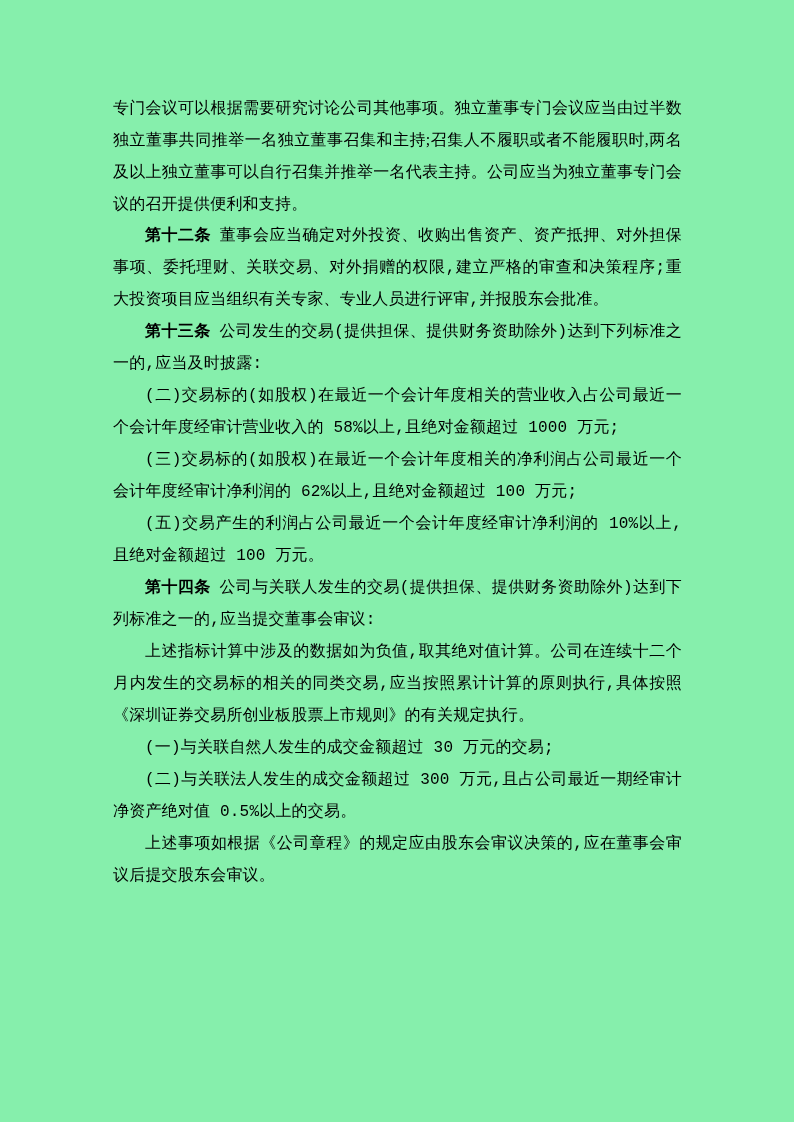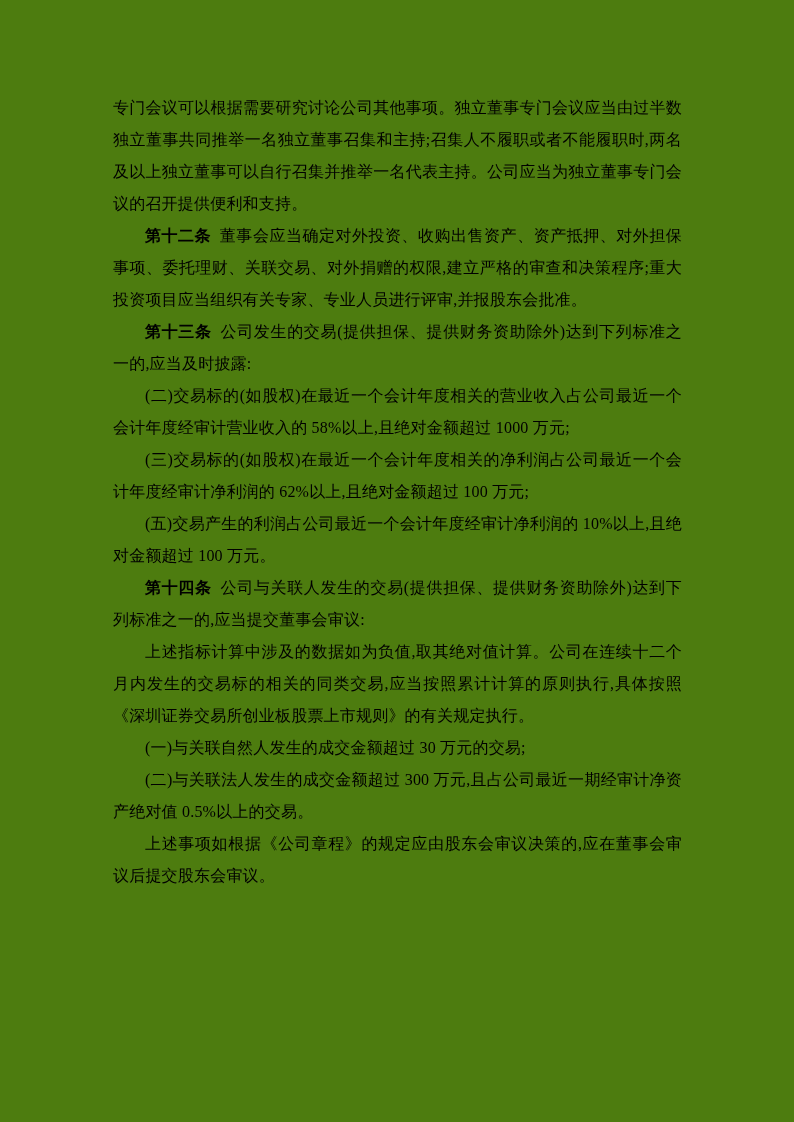--- a/index.html
+++ b/index.html
@@ -5,21 +5,21 @@
   html, body {
     margin: 0;
     padding: 0;
     background: #ffffff;
   }
   .page {
     position: relative;
     width: 794px;
     height: 1122px;
     margin: 0 auto;
-    background: #4d7c0f;
+    background: #86efac;
     overflow: hidden;
     font-family: "Liberation Serif", "DejaVu Serif", serif;
     color: #000000;
   }
   .doc-body {
     position: absolute;
     top: 92px;
     left: 113px;
     width: 569px;
   }
@@ -27,20 +27,21 @@
     margin: 0;
     padding: 0;
     font-size: 16px;
     line-height: 32px;
     text-align: justify;
     letter-spacing: 0.2px;
     word-break: break-all;
   }
   .doc-body p.indent {
     text-indent: 2em;
+    font-family: Liberation Mono, monospace;
   }
   .doc-body b.lead {
     font-weight: bold;
     margin-right: 0.55em;
   }
 </style>
 </head>
 <body>
 
 <div class="page">

